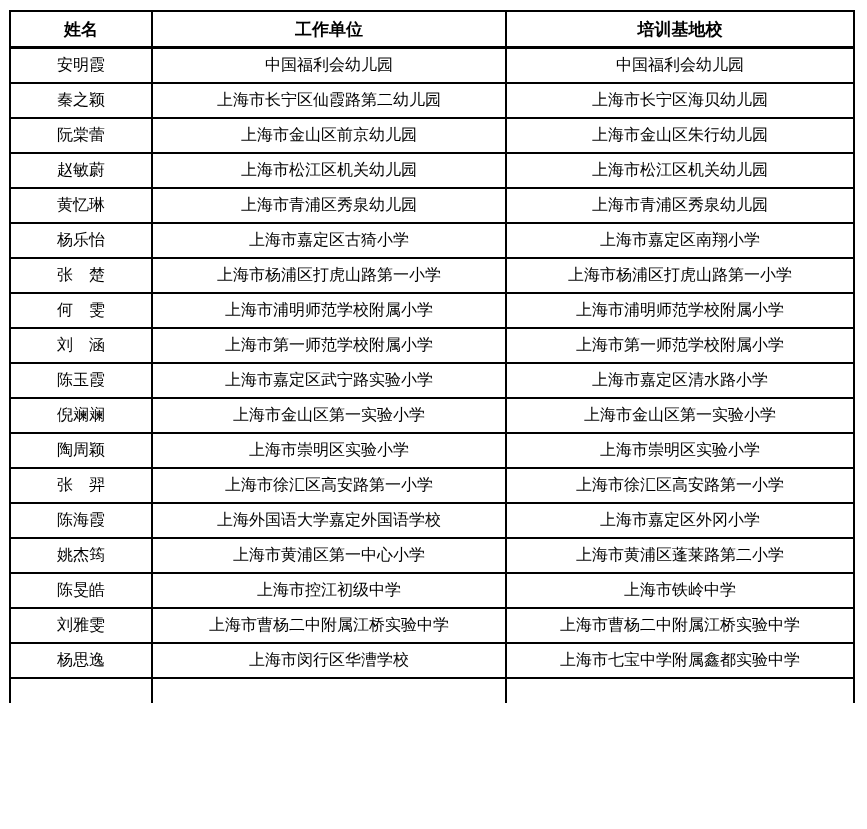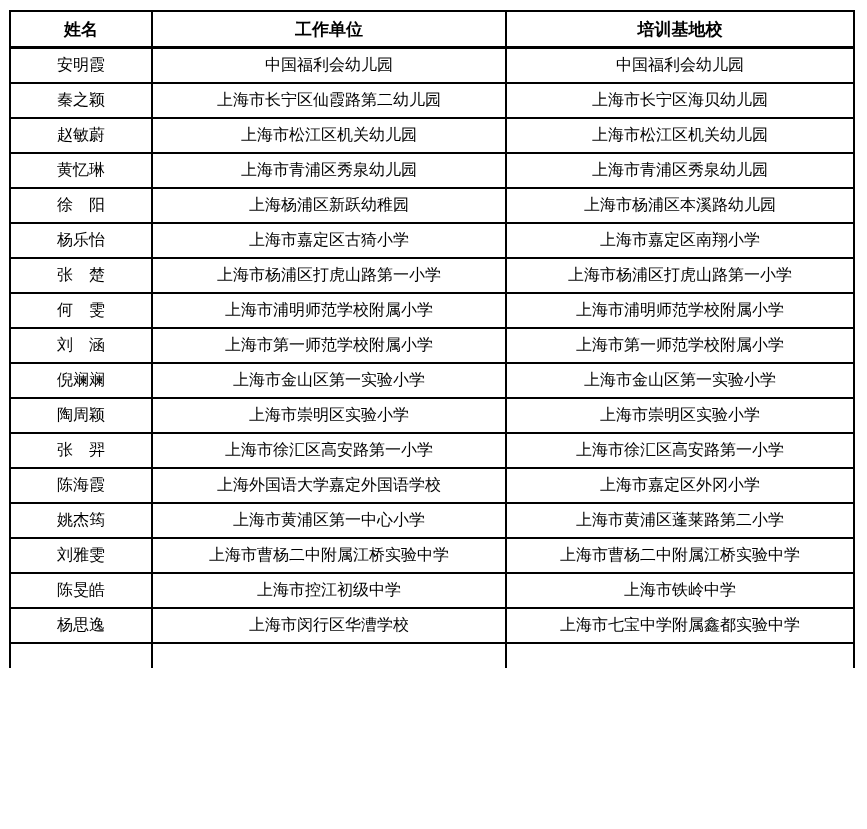--- a/index.html
+++ b/index.html
@@ -72,53 +72,58 @@
           <td>安明霞</td>
           <td>中国福利会幼儿园</td>
           <td>中国福利会幼儿园</td>
         </tr>
         <tr>
           <td>秦之颖</td>
           <td>上海市长宁区仙霞路第二幼儿园</td>
           <td>上海市长宁区海贝幼儿园</td>
         </tr>
         <tr>
+          <td>阮棠蕾</td>
+          <td>上海市金山区前京幼儿园</td>
+          <td>上海市金山区朱行幼儿园</td>
+        </tr>
+        <tr>
           <td>赵敏蔚</td>
           <td>上海市松江区机关幼儿园</td>
           <td>上海市松江区机关幼儿园</td>
         </tr>
         <tr>
           <td>黄忆琳</td>
           <td>上海市青浦区秀泉幼儿园</td>
           <td>上海市青浦区秀泉幼儿园</td>
-        </tr>
-        <tr>
-          <td>徐　阳</td>
-          <td>上海杨浦区新跃幼稚园</td>
-          <td>上海市杨浦区本溪路幼儿园</td>
         </tr>
         <tr>
           <td>杨乐怡</td>
           <td>上海市嘉定区古猗小学</td>
           <td>上海市嘉定区南翔小学</td>
         </tr>
         <tr>
           <td>张　楚</td>
           <td>上海市杨浦区打虎山路第一小学</td>
           <td>上海市杨浦区打虎山路第一小学</td>
         </tr>
         <tr>
           <td>何　雯</td>
           <td>上海市浦明师范学校附属小学</td>
           <td>上海市浦明师范学校附属小学</td>
         </tr>
         <tr>
           <td>刘　涵</td>
           <td>上海市第一师范学校附属小学</td>
           <td>上海市第一师范学校附属小学</td>
+        </tr>
+        <tr>
+          <td>陈玉霞</td>
+          <td>上海市嘉定区武宁路实验小学</td>
+          <td>上海市嘉定区清水路小学</td>
         </tr>
         <tr>
           <td>倪斓斓</td>
           <td>上海市金山区第一实验小学</td>
           <td>上海市金山区第一实验小学</td>
         </tr>
         <tr>
           <td>陶周颖</td>
           <td>上海市崇明区实验小学</td>
           <td>上海市崇明区实验小学</td>
@@ -132,28 +137,28 @@
           <td>陈海霞</td>
           <td>上海外国语大学嘉定外国语学校</td>
           <td>上海市嘉定区外冈小学</td>
         </tr>
         <tr>
           <td>姚杰筠</td>
           <td>上海市黄浦区第一中心小学</td>
           <td>上海市黄浦区蓬莱路第二小学</td>
         </tr>
         <tr>
+          <td>陈旻皓</td>
+          <td>上海市控江初级中学</td>
+          <td>上海市铁岭中学</td>
+        </tr>
+        <tr>
           <td>刘雅雯</td>
           <td>上海市曹杨二中附属江桥实验中学</td>
           <td>上海市曹杨二中附属江桥实验中学</td>
-        </tr>
-        <tr>
-          <td>陈旻皓</td>
-          <td>上海市控江初级中学</td>
-          <td>上海市铁岭中学</td>
         </tr>
         <tr>
           <td>杨思逸</td>
           <td>上海市闵行区华漕学校</td>
           <td>上海市七宝中学附属鑫都实验中学</td>
         </tr>
         <tr class="partial-row">
           <td></td>
           <td></td>
           <td></td>

